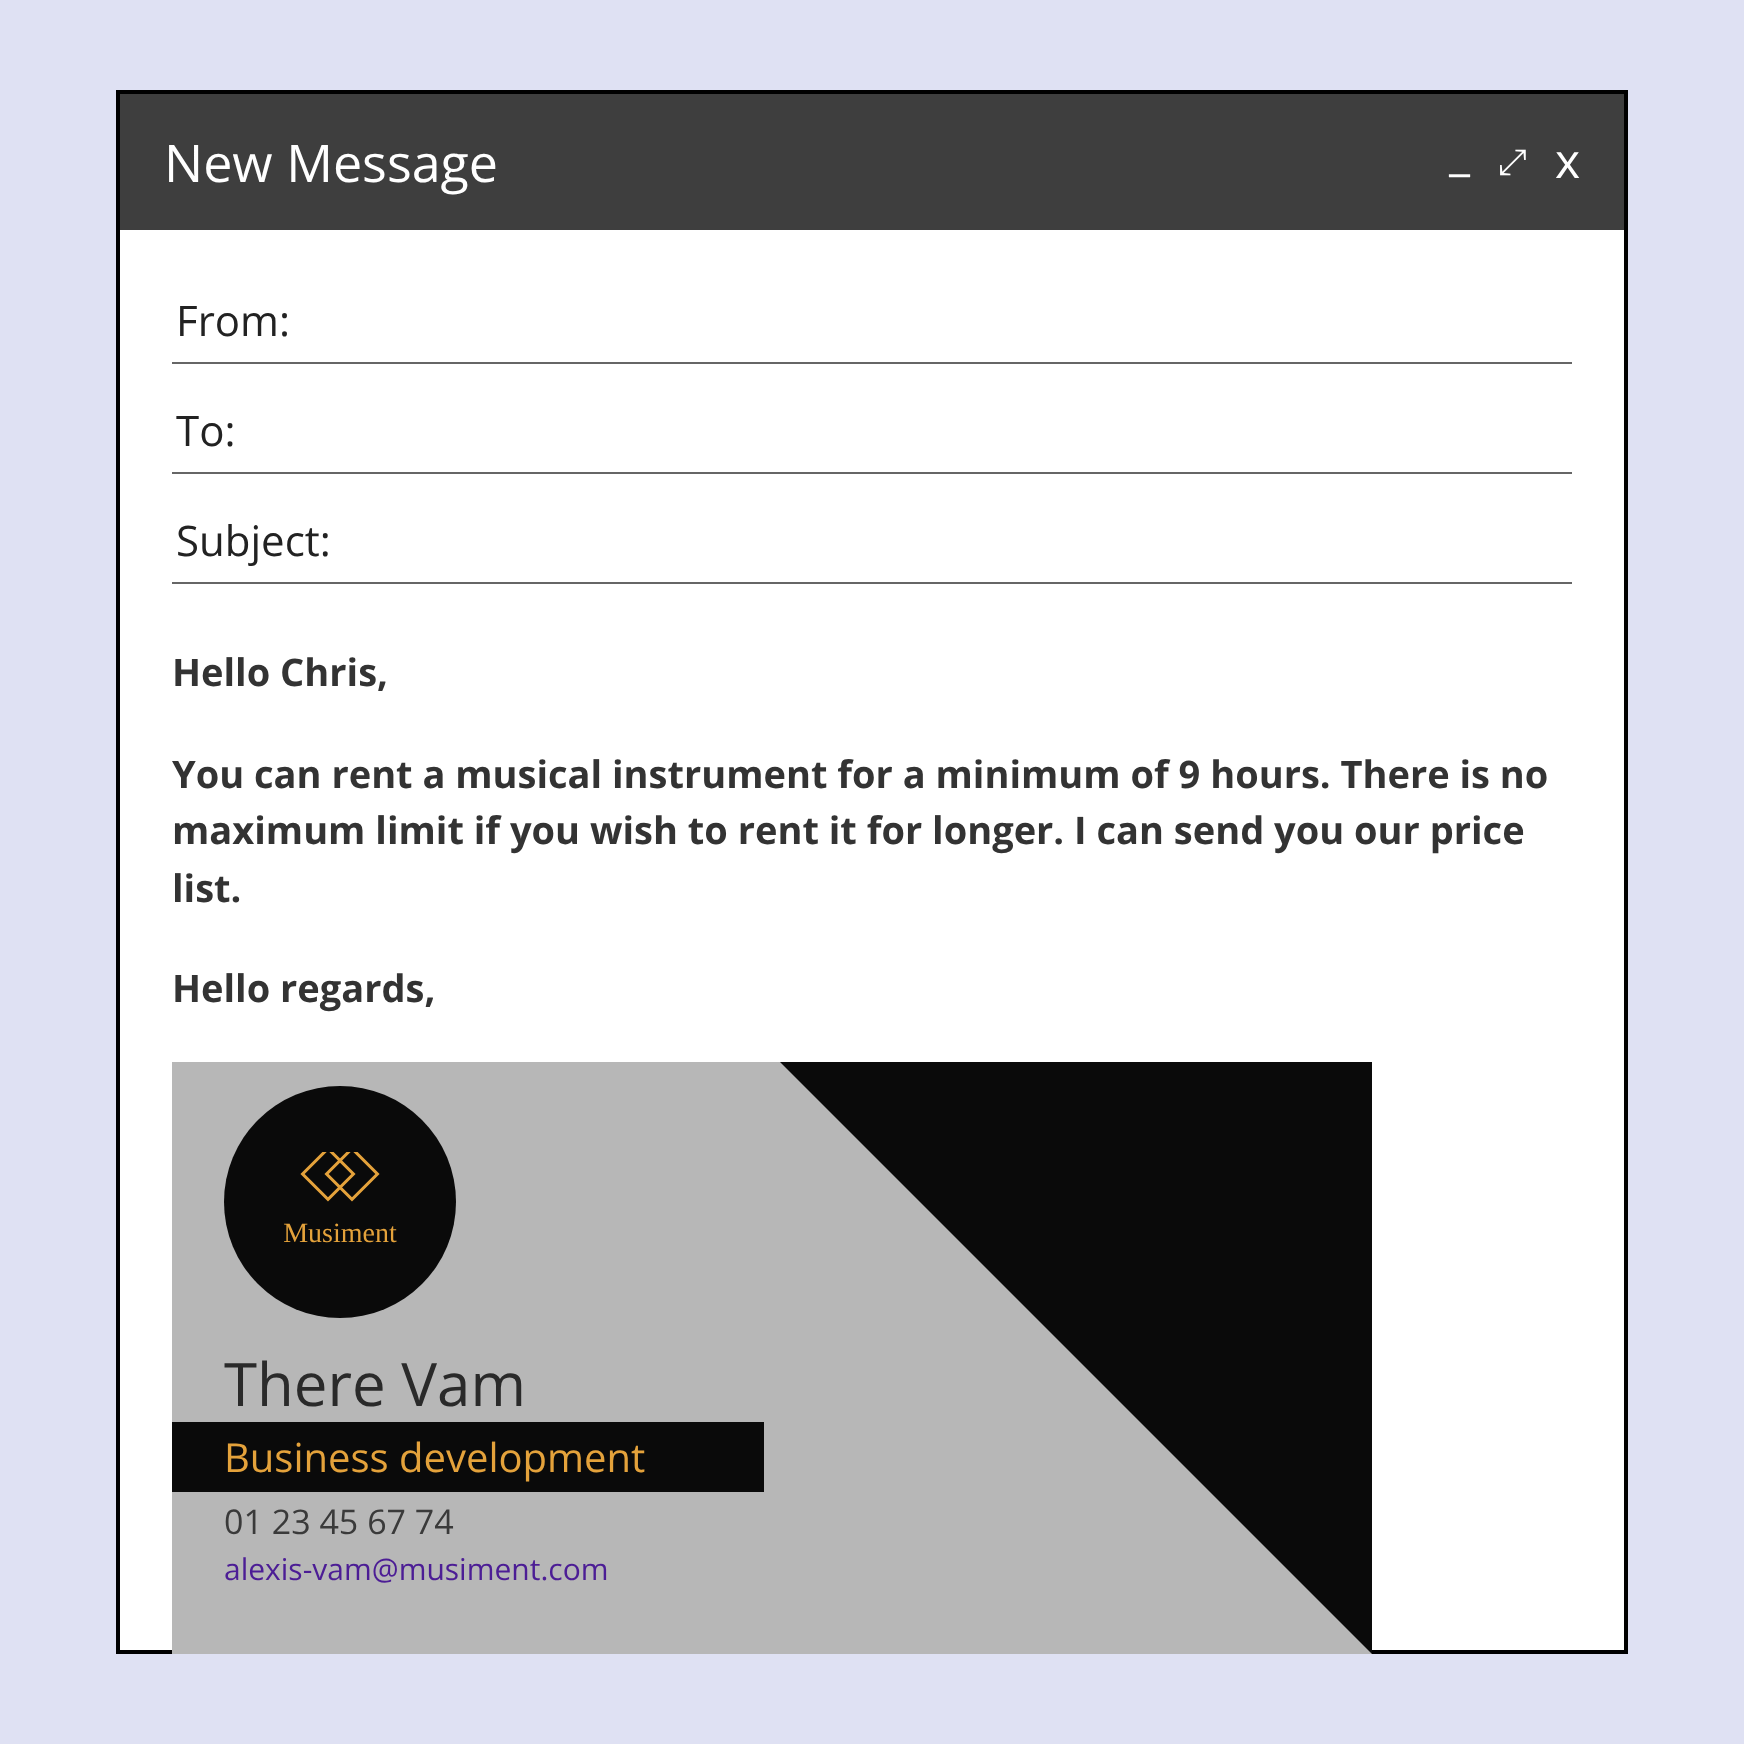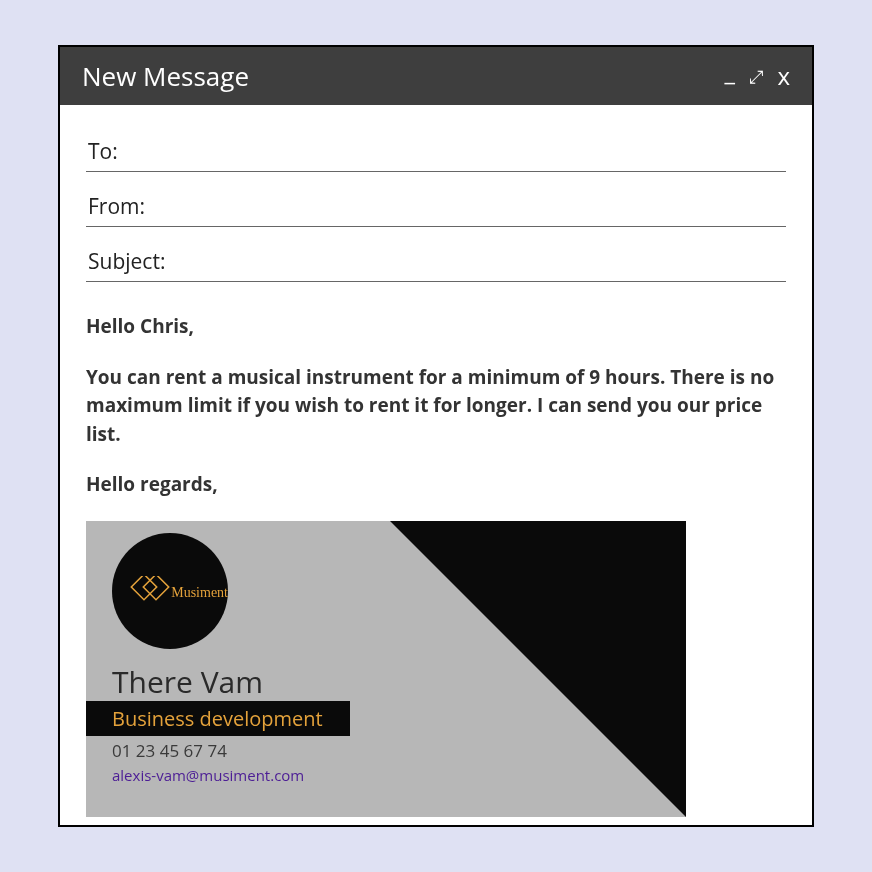--- a/index.html
+++ b/index.html
@@ -12,21 +12,21 @@
   }
   .window {
     width: 756px;
     height: 782px;
     background: #ffffff;
     border: 2px solid #000;
   }
   .titlebar {
     background: #3e3e3e;
     color: #fff;
-    height: 58px;
+    height: 68px;
     display: flex;
     align-items: center;
     justify-content: space-between;
     padding: 0 22px;
   }
   .titlebar-title {
     font-size: 26px;
     font-weight: 400;
   }
   .titlebar-controls {
@@ -76,22 +76,23 @@
   }
   .sig-logo-circle {
     position: absolute;
     top: 12px;
     left: 26px;
     width: 116px;
     height: 116px;
     border-radius: 50%;
     background: #0a0a0a;
     display: flex;
+    flex-direction: column;
     align-items: center;
-    justify-content: flex-end;
+    justify-content: center;
   }
   .logo-text {
     color: #e4a23b;
     font-size: 14px;
     margin-top: 4px;
     font-family: Georgia, serif;
   }
   .sig-name {
     position: absolute;
     top: 140px;
@@ -101,21 +102,21 @@
     font-weight: 400;
   }
   .sig-role-bar {
     position: absolute;
     top: 180px;
     left: 0;
     background: #0a0a0a;
     color: #e4a23b;
     font-size: 20px;
     padding: 4px 18px 4px 26px;
-    width: 264px;
+    width: 296px;
   }
   .sig-phone {
     position: absolute;
     top: 218px;
     left: 26px;
     font-size: 17px;
     color: #3a3a3a;
   }
   .sig-email {
     position: absolute;
@@ -133,24 +134,24 @@
     <span class="titlebar-title">New Message</span>
     <div class="titlebar-controls">
       <span class="ctrl-min">_</span>
       <span class="ctrl-exp">⤢</span>
       <span class="ctrl-close">x</span>
     </div>
   </div>
 
   <div class="content">
     <div class="field-row">
-      <span>To:</span>
+      <span>From:</span>
     </div>
     <div class="field-row">
-      <span>From:</span>
+      <span>To:</span>
     </div>
     <div class="field-row subject-row">
       <span>Subject:</span>
     </div>
 
     <div class="body-text">
       <p>Hello Chris,</p>
       <p>You can rent a musical instrument for a minimum of 9 hours. There is no maximum limit if you wish to rent it for longer. I can send you our price list.</p>
       <p>Hello regards,</p>
     </div>

